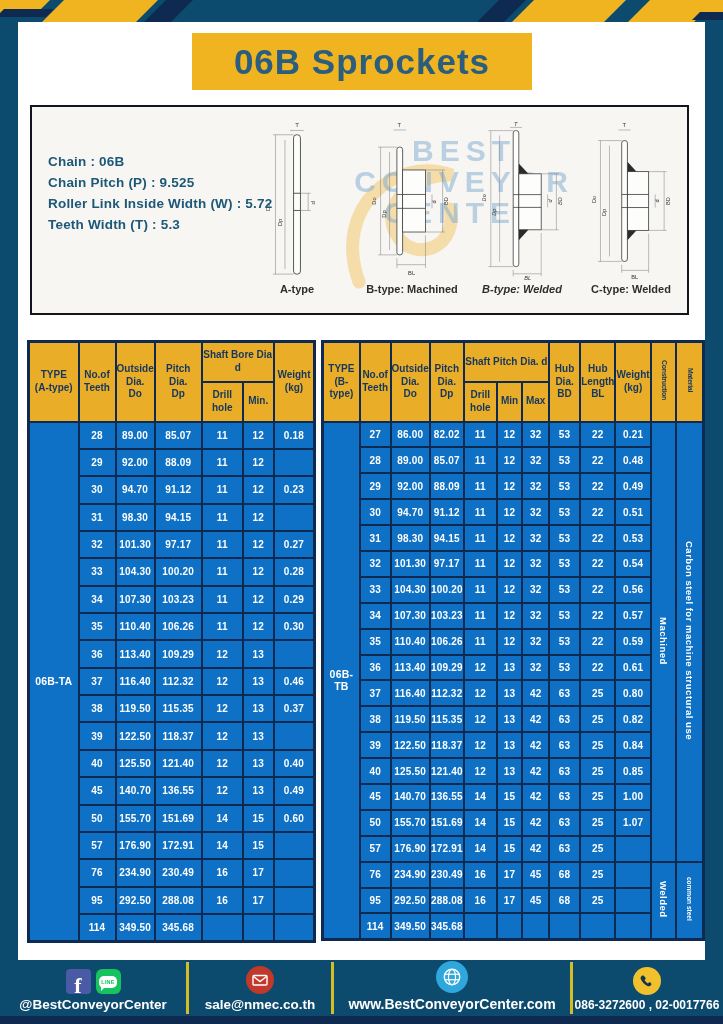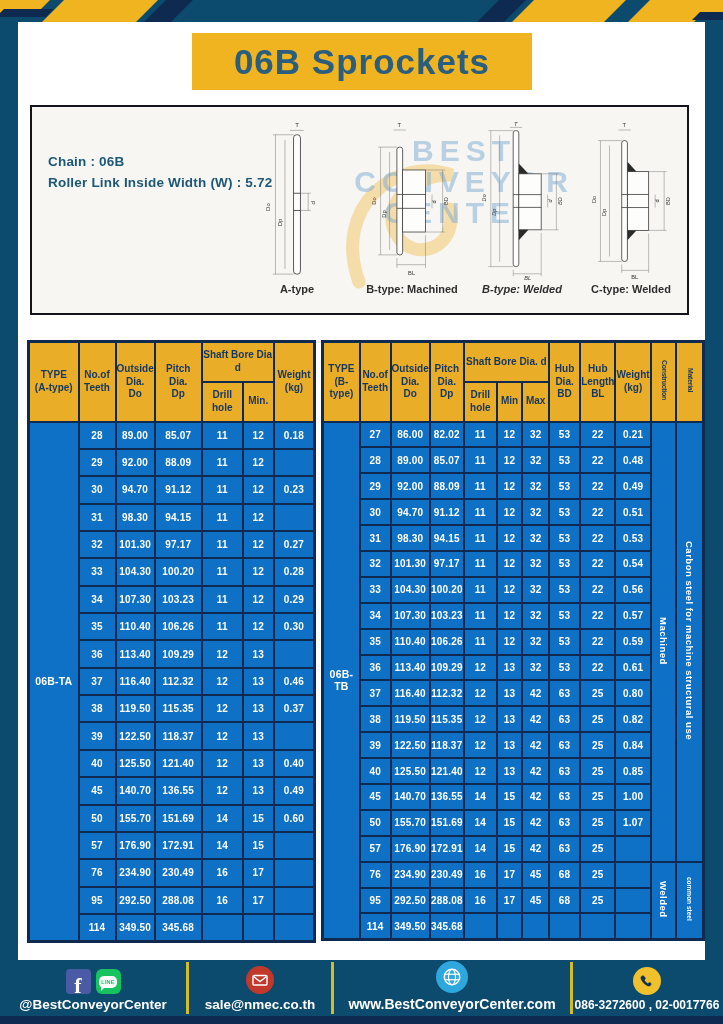--- a/index.html
+++ b/index.html
@@ -132,21 +132,23 @@
         </svg>
         <div class="wm-text">
           <div>BEST</div>
           <div>CONVEYOR</div>
           <div>CENTER</div>
         </div>
       </div>
 
       <div class="spec-lines" id="spec-lines">
           <div class="spec-line">Chain : 06B</div>
+          <div class="spec-line">Chain Pitch (P) : 9.525</div>
           <div class="spec-line">Roller Link Inside Width (W) : 5.72</div>
+          <div class="spec-line">Teeth Width (T) : 5.3</div>
         </div>
 
       <figure class="fig dia" style="left:332px;top:14px;width:96px;margin:0;">
         <svg width="86" height="160" viewBox="0 -8 105 196">
           <rect class="pl" x="34" y="24" width="7" height="132" rx="3"></rect>
           <rect class="pl" x="41" y="52" width="28" height="76"></rect>
           <line class="ln" x1="34" y1="82" x2="69" y2="82"></line>
           <line class="ln" x1="34" y1="99" x2="69" y2="99"></line>
           <line class="dim" x1="30" y1="3" x2="45" y2="3"></line>
           <text x="37" y="-1" text-anchor="middle">T</text>
@@ -482,21 +484,21 @@
                 <div>Outside</div>
                 <div>Dia.</div>
                 <div>Do</div>
               </th>
               <th rowspan="2">
                 <div>Pitch</div>
                 <div>Dia.</div>
                 <div>Dp</div>
               </th>
               <th colspan="3">
-                <div>Shaft Bore Dia. d</div>
+                <div>Shaft Pitch Dia. d</div>
               </th>
               <th rowspan="2">
                 <div>Hub</div>
                 <div>Dia.</div>
                 <div>BD</div>
               </th>
               <th rowspan="2">
                 <div>Hub</div>
                 <div>Length</div>
                 <div>BL</div>

